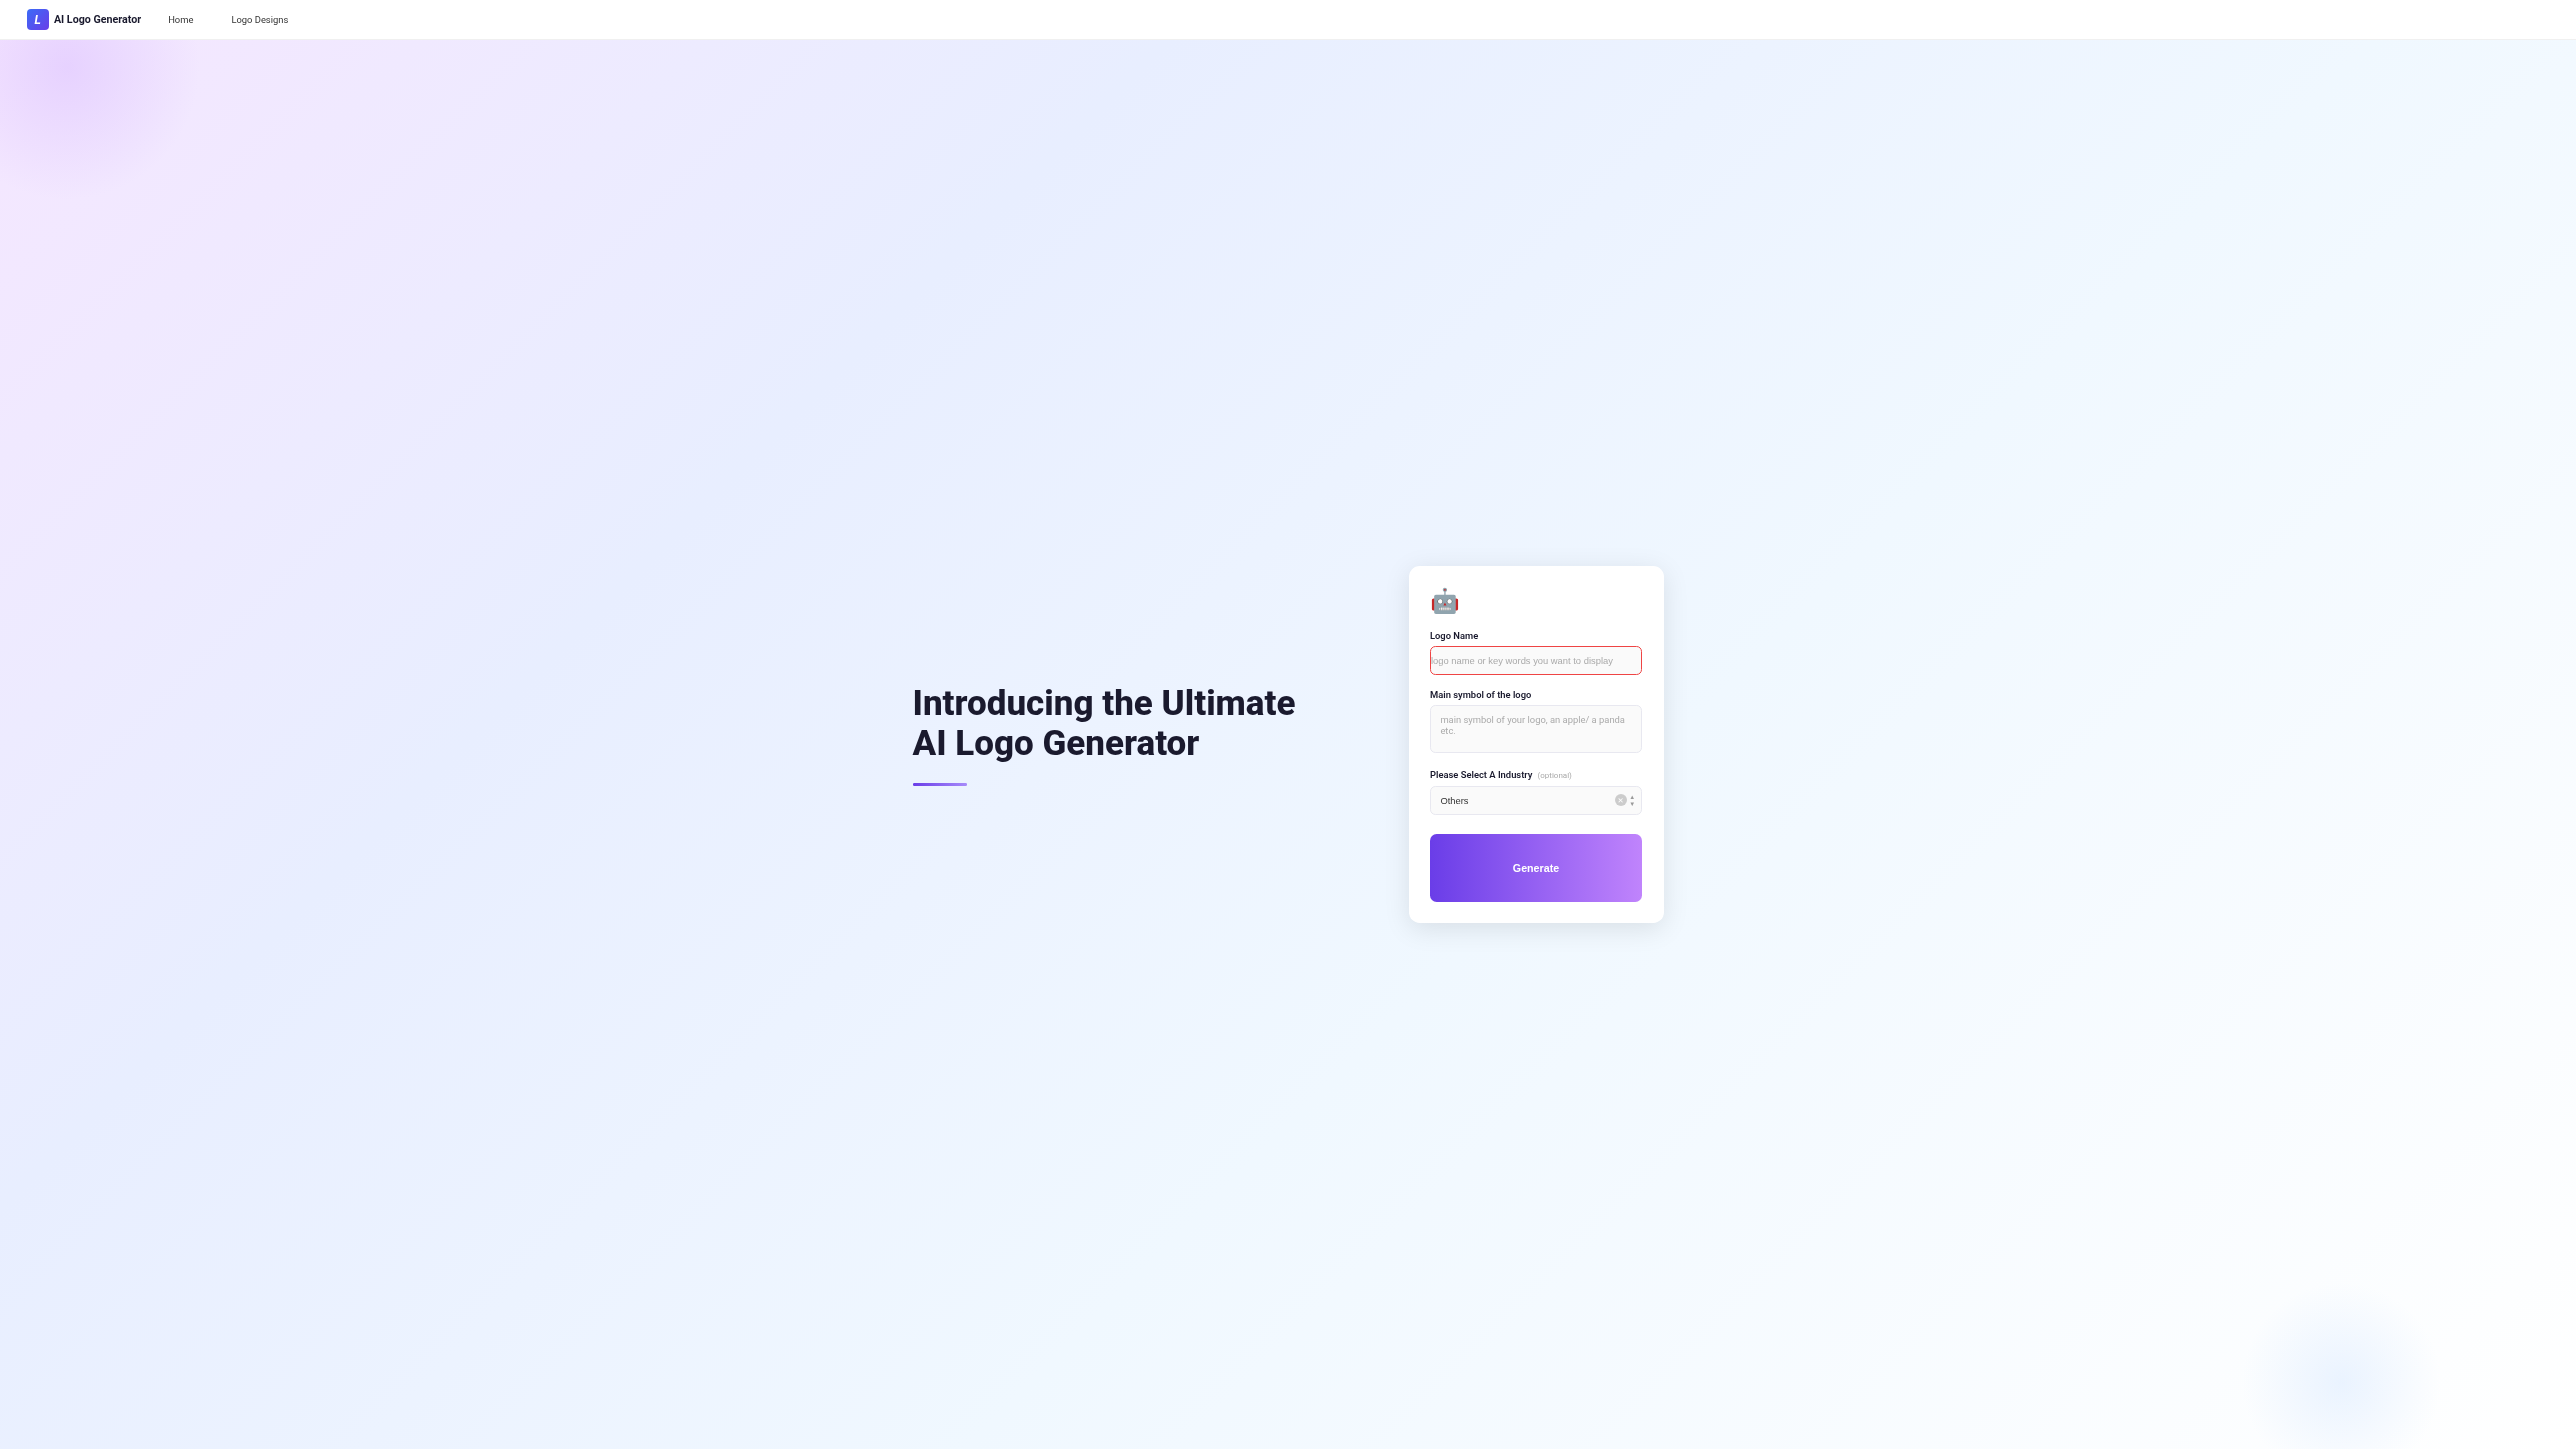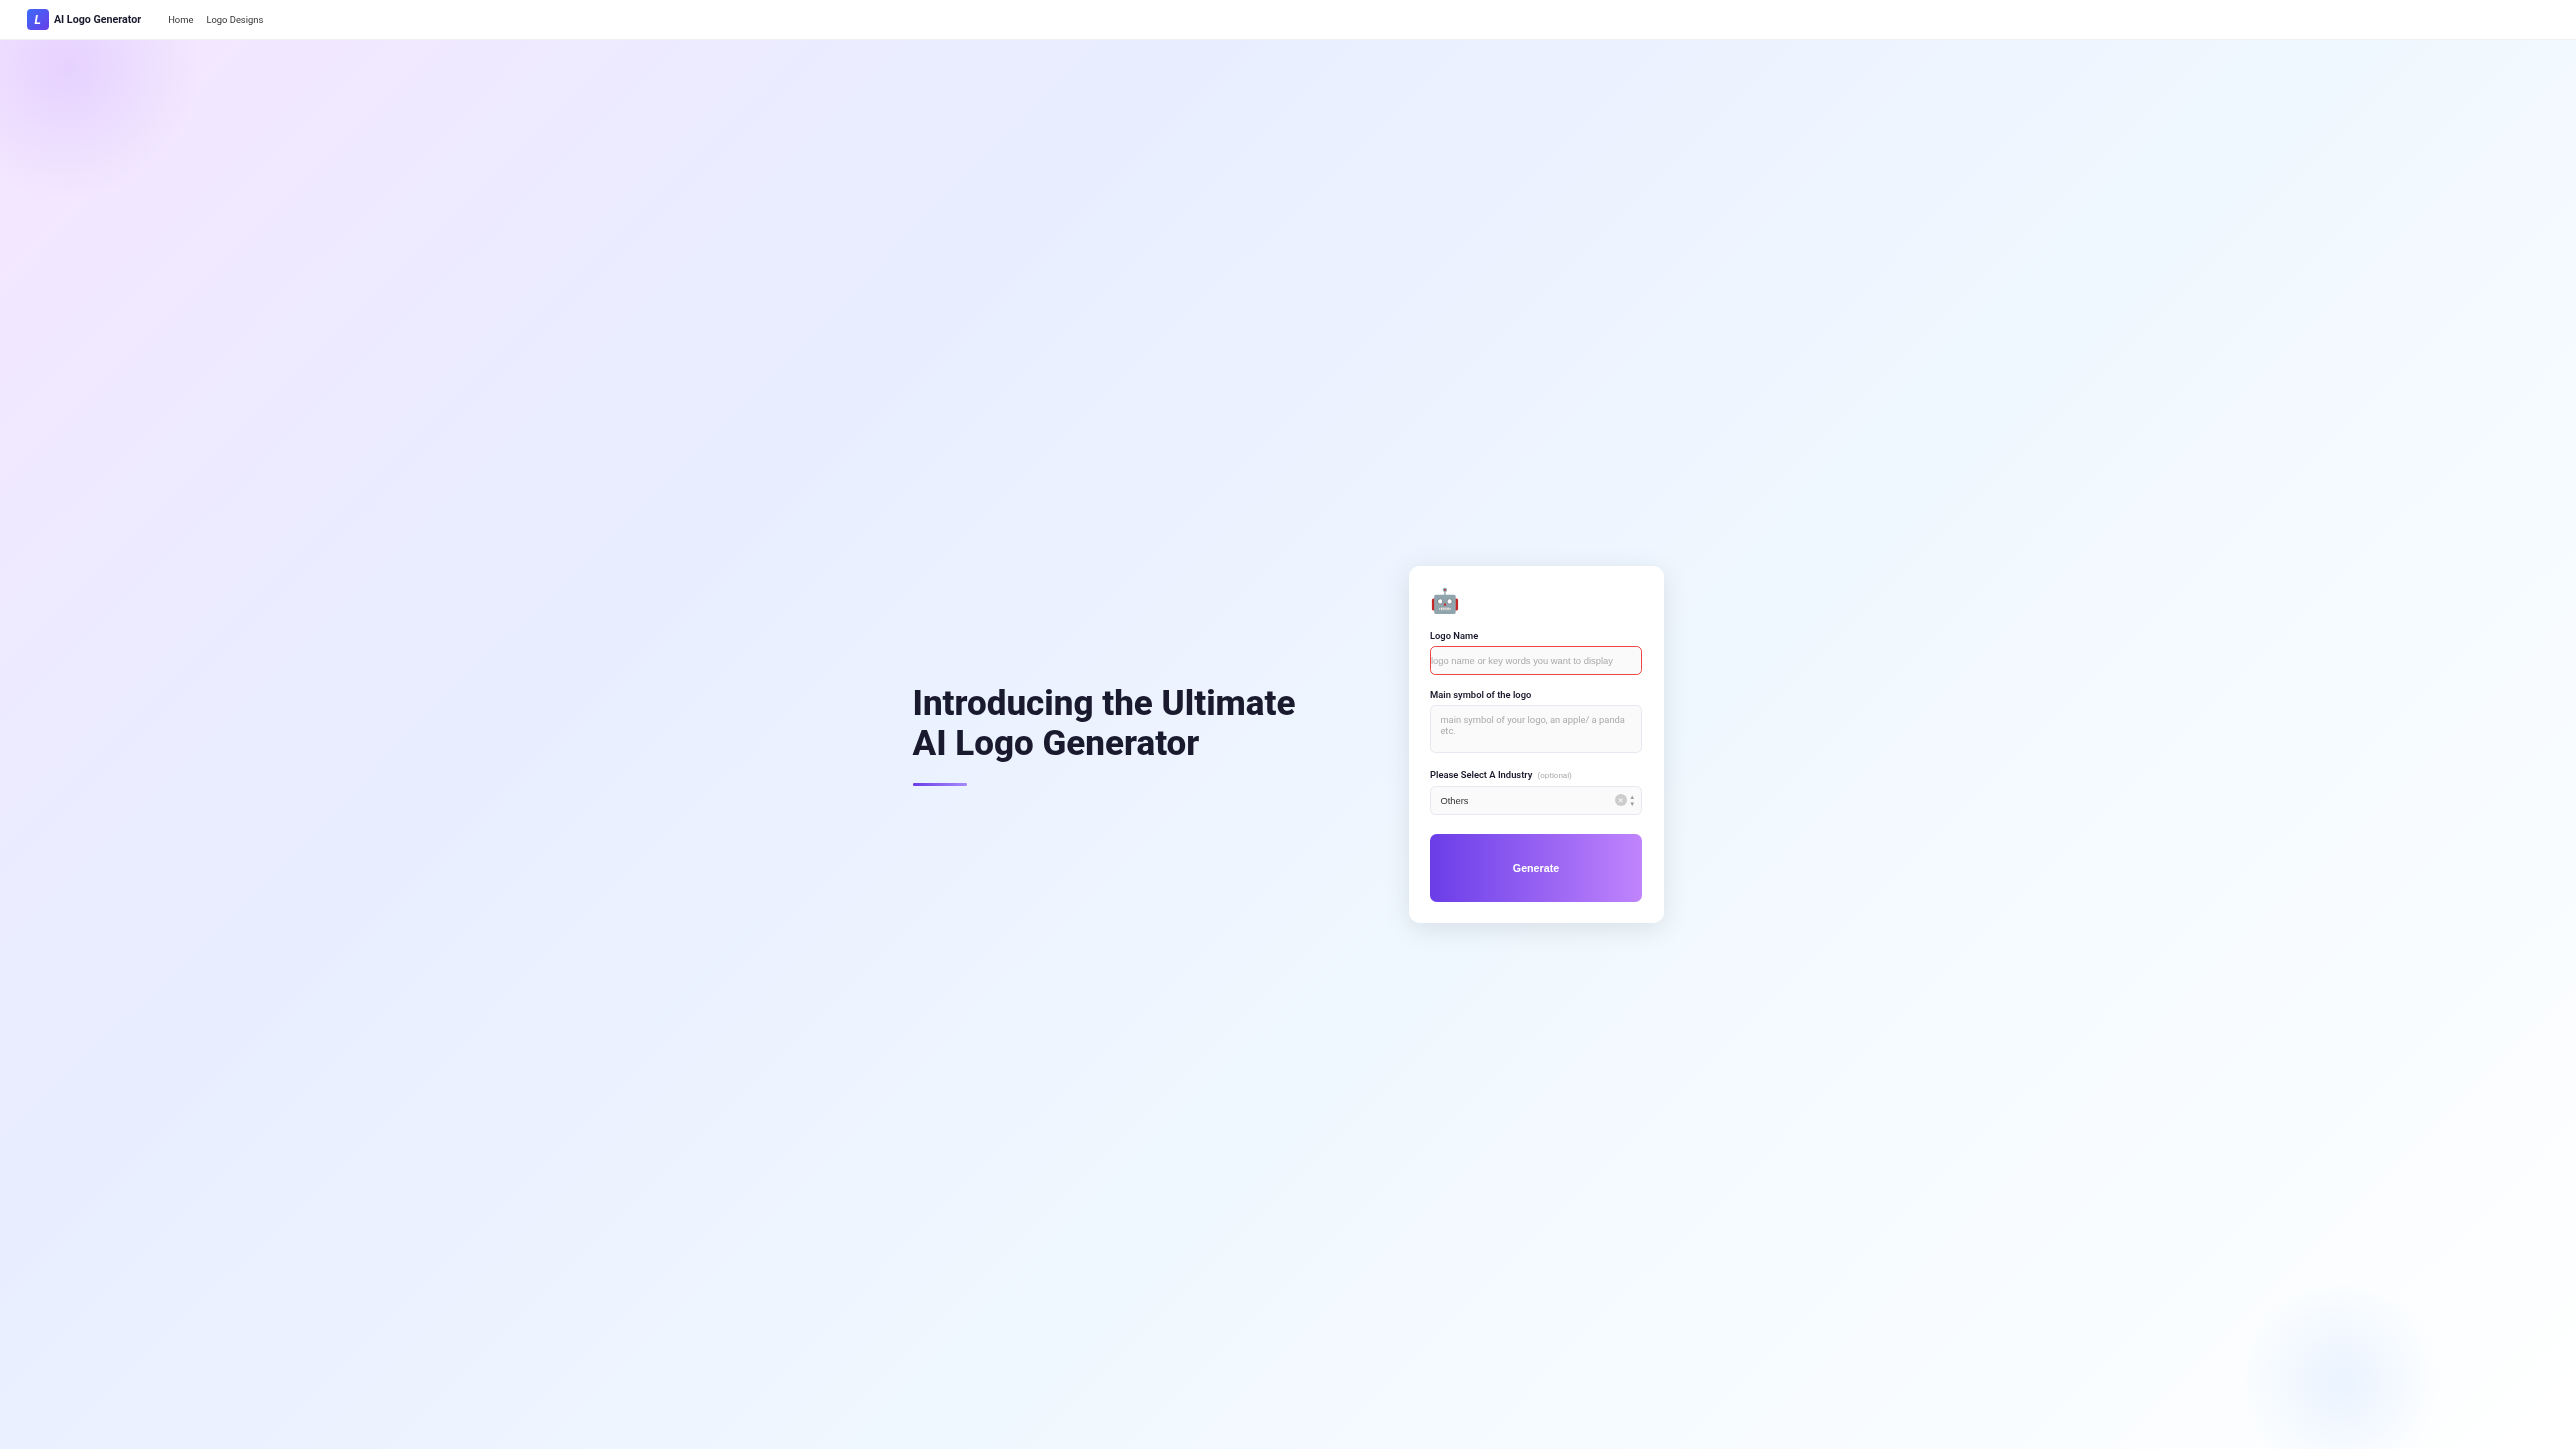--- a/index.html
+++ b/index.html
@@ -53,21 +53,21 @@
     }
 
     .nav-logo-text {
       font-size: 10.7px;
       font-weight: 700;
       color: #1a1a2e;
     }
 
     .nav-links {
       display: flex;
-      gap: 13px;
+      gap: 38px;
     }
 
     .nav-link {
       font-size: 9.4px;
       color: #333;
       text-decoration: none;
       cursor: pointer;
     }
 
     

